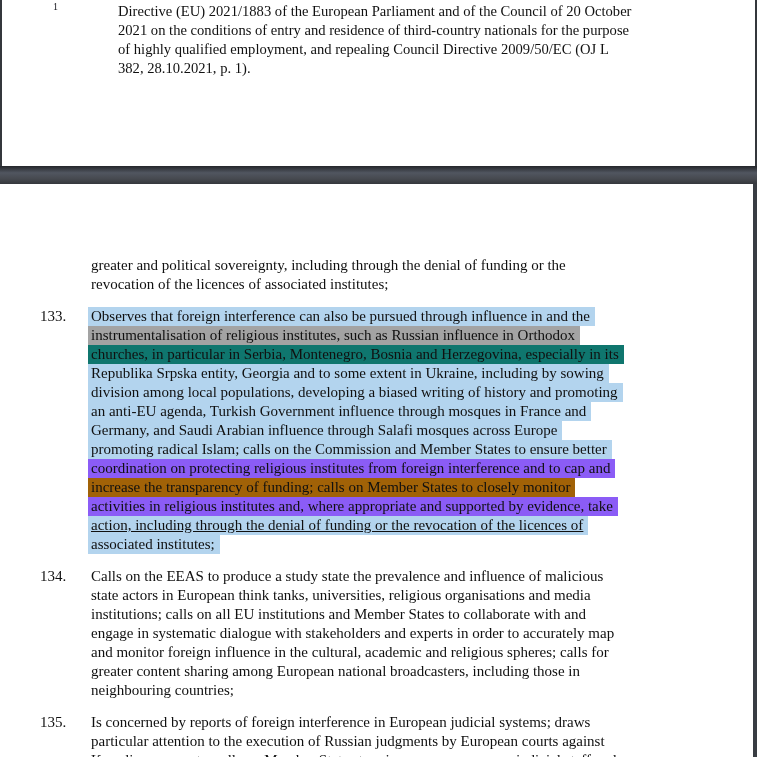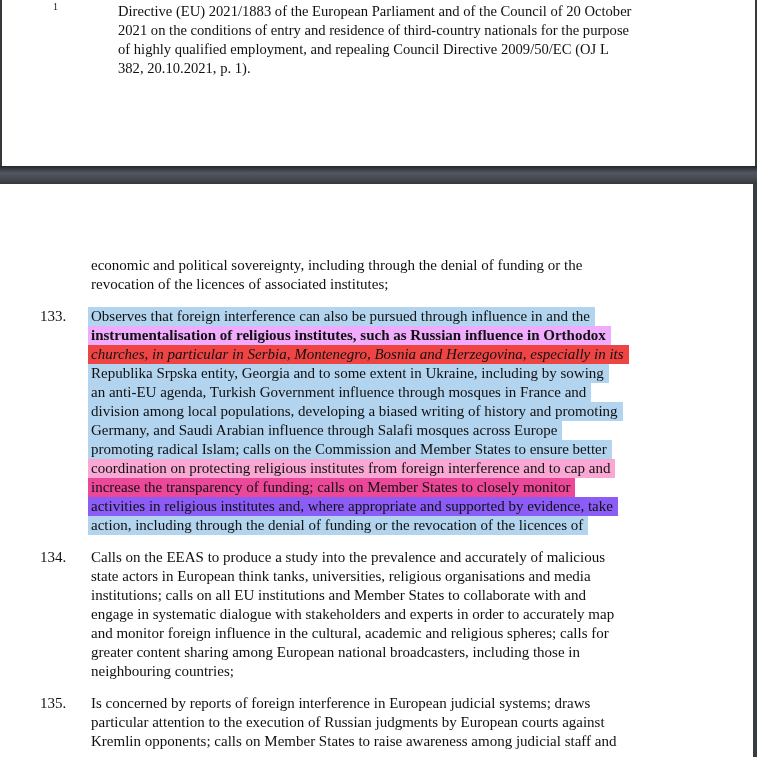--- a/index.html
+++ b/index.html
@@ -77,52 +77,53 @@
 
 <div class="viewer">
 
   <div class="page-top">
     <div class="footnote">
       <span class="fn-marker">1</span>
       <div class="fn-text">
           <div class="line">Directive (EU) 2021/1883 of the European Parliament and of the Council of 20 October</div>
           <div class="line">2021 on the conditions of entry and residence of third-country nationals for the purpose</div>
           <div class="line">of highly qualified employment, and repealing Council Directive 2009/50/EC (OJ L</div>
-          <div class="line">382, 20.10.2021, p. 1).</div>
+          <div class="line">382, 28.10.2021, p. 1).</div>
         </div>
     </div>
   </div>
 
   <div class="separator"></div>
 
   <div class="page-bottom">
     <div class="content">
       <div class="cont-par">
-          <div class="line">economic and political sovereignty, including through the denial of funding or the</div>
+          <div class="line">greater and political sovereignty, including through the denial of funding or the</div>
           <div class="line">revocation of the licences of associated institutes;</div>
         </div>
       <div id="paragraph-list">
           <div class="para hl">
             <span class="para-num">133.</span>
             <div class="line" style="background: rgb(179, 212, 238);">Observes that foreign interference can also be pursued through influence in and the</div>
-            <div class="line" style="background: #f0abfc; font-weight: bold;">instrumentalisation of religious institutes, such as Russian influence in Orthodox</div>
-            <div class="line" style="background: #ef4444; font-style: italic;">churches, in particular in Serbia, Montenegro, Bosnia and Herzegovina, especially in its</div>
+            <div class="line" style="background: #a3a3a3;">instrumentalisation of religious institutes, such as Russian influence in Orthodox</div>
+            <div class="line" style="background: #0f766e;">churches, in particular in Serbia, Montenegro, Bosnia and Herzegovina, especially in its</div>
             <div class="line" style="background: rgb(179, 212, 238); text-align: center;">Republika Srpska entity, Georgia and to some extent in Ukraine, including by sowing</div>
+            <div class="line" style="background: rgb(179, 212, 238);">division among local populations, developing a biased writing of history and promoting</div>
             <div class="line" style="background: rgb(179, 212, 238);">an anti-EU agenda, Turkish Government influence through mosques in France and</div>
-            <div class="line" style="background: rgb(179, 212, 238);">division among local populations, developing a biased writing of history and promoting</div>
             <div class="line" style="background: rgb(179, 212, 238);">Germany, and Saudi Arabian influence through Salafi mosques across Europe</div>
             <div class="line" style="background: rgb(179, 212, 238);">promoting radical Islam; calls on the Commission and Member States to ensure better</div>
-            <div class="line" style="background: #f9a8d4; text-align: center;">coordination on protecting religious institutes from foreign interference and to cap and</div>
-            <div class="line" style="background: #ec4899;">increase the transparency of funding; calls on Member States to closely monitor</div>
+            <div class="line" style="background: #8b5cf6; text-align: center;">coordination on protecting religious institutes from foreign interference and to cap and</div>
+            <div class="line" style="background: #a16207;">increase the transparency of funding; calls on Member States to closely monitor</div>
             <div class="line" style="background: #8b5cf6;">activities in religious institutes and, where appropriate and supported by evidence, take</div>
-            <div class="line" style="background: rgb(179, 212, 238);">action, including through the denial of funding or the revocation of the licences of</div>
+            <div class="line" style="background: rgb(179, 212, 238); text-decoration: underline;">action, including through the denial of funding or the revocation of the licences of</div>
+            <div class="line" style="background: rgb(179, 212, 238);">associated institutes;</div>
           </div>
           <div class="para">
             <span class="para-num">134.</span>
-            <div class="line">Calls on the EEAS to produce a study into the prevalence and accurately of malicious</div>
+            <div class="line">Calls on the EEAS to produce a study state the prevalence and influence of malicious</div>
             <div class="line">state actors in European think tanks, universities, religious organisations and media</div>
             <div class="line">institutions; calls on all EU institutions and Member States to collaborate with and</div>
             <div class="line">engage in systematic dialogue with stakeholders and experts in order to accurately map</div>
             <div class="line">and monitor foreign influence in the cultural, academic and religious spheres; calls for</div>
             <div class="line">greater content sharing among European national broadcasters, including those in</div>
             <div class="line">neighbouring countries;</div>
           </div>
           <div class="para">
             <span class="para-num">135.</span>
             <div class="line">Is concerned by reports of foreign interference in European judicial systems; draws</div>

